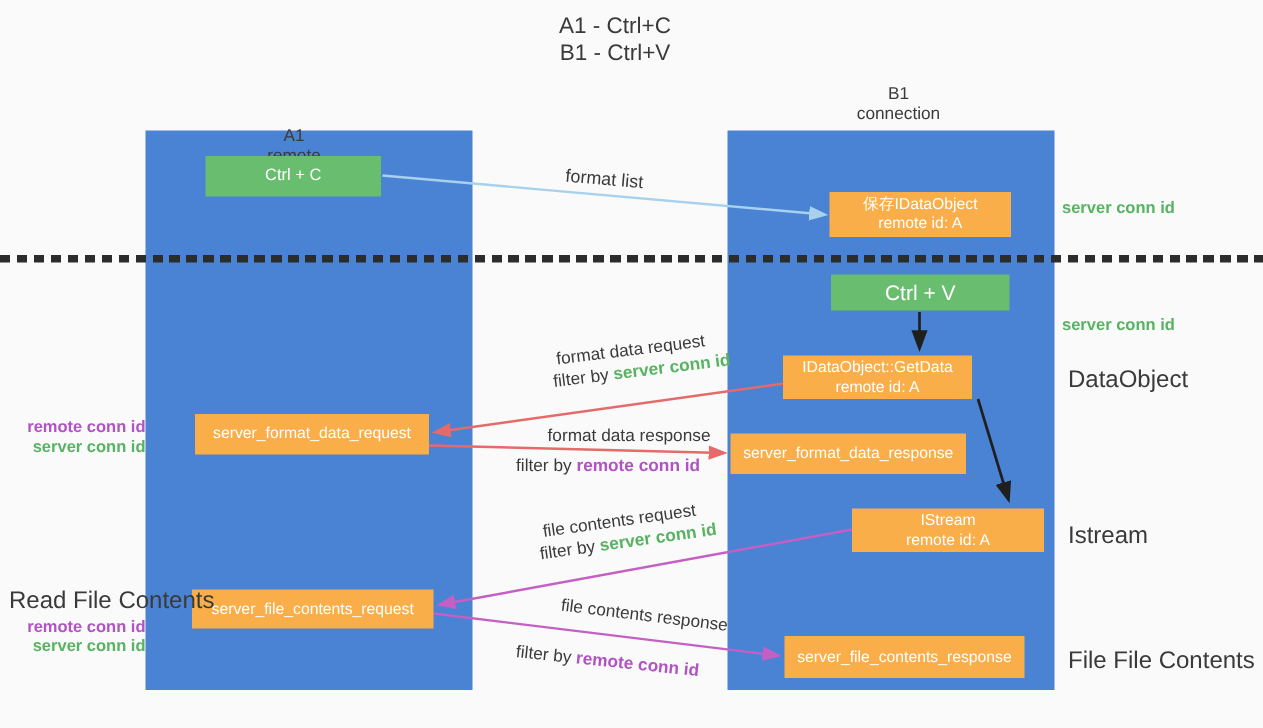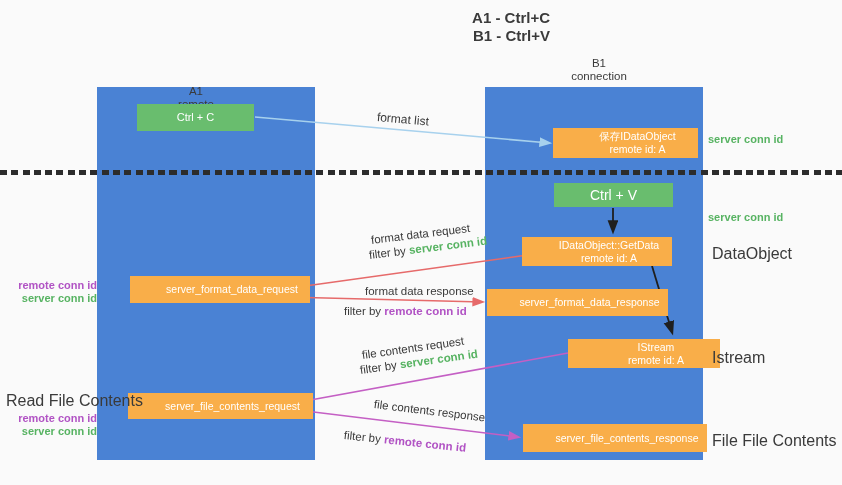--- a/index.html
+++ b/index.html
@@ -1,35 +1,35 @@
 <!DOCTYPE html>
 <html style="--bg: #fafafa; --column-blue: #4a82d4; --box-green: #69bd6e; --box-orange: #f9ae49; --green-text: #57b362; --purple-text: #b153c4; --arrow-red: #e66a6a; --arrow-magenta: #c45fc4; --arrow-lightblue: #a7d1ed; --arrow-black: #1f1f1f; --text-dark: #3a3a3a;"><head>
 <meta charset="utf-8">
 <style>
   html,body{margin:0;padding:0;background:#fafafa;}
   .canvas{position:relative;width:842px;height:485px;background:var(--bg);
           font-family:"Liberation Sans",sans-serif;overflow:hidden;}
-  .title{position:absolute;left:270px;top:9px;width:280px;text-align:right;
-         font-size:15px;line-height:18px;color:var(--text-dark);z-index:6;font-weight:bold;}
+  .title{position:absolute;left:270px;top:9px;width:280px;text-align:center;
+         font-size:15px;line-height:18px;color:var(--text-dark);z-index:6;}
   .col-header{position:absolute;top:57px;width:100px;text-align:center;
               font-size:11.5px;line-height:13px;color:var(--text-dark);z-index:2;}
   .lane{position:absolute;top:87px;width:218px;height:373px;background:var(--column-blue);z-index:1;}
   .divider{position:absolute;left:0;top:170px;width:842px;height:5px;z-index:2;
            background:repeating-linear-gradient(to right,#2c2c2c 0 7px,transparent 7px 11.3px);}
   .arrows{position:absolute;left:0;top:0;width:842px;height:485px;z-index:3;pointer-events:none;}
   .l-lb{stroke:var(--arrow-lightblue);stroke-width:1.6;}
   .l-bk{stroke:var(--arrow-black);stroke-width:1.8;}
   .l-rd{stroke:var(--arrow-red);stroke-width:1.6;}
   .l-mg{stroke:var(--arrow-magenta);stroke-width:1.6;}
   .m-lb{fill:var(--arrow-lightblue);} .m-bk{fill:var(--arrow-black);}
   .m-rd{fill:var(--arrow-red);} .m-mg{fill:var(--arrow-magenta);}
   .box{position:absolute;z-index:4;display:flex;flex-direction:column;align-items:center;
        justify-content:center;color:#fff;font-size:10.5px;line-height:13px;text-align:center;}
   .green{background:var(--box-green);}
-  .orange{background:var(--box-orange);padding-left:24px;}
+  .orange{background:var(--box-orange);}
   .alabel{position:absolute;z-index:5;font-size:11.5px;color:var(--text-dark);
           white-space:nowrap;transform-origin:left center;}
   .side{position:absolute;z-index:5;font-size:16px;color:var(--text-dark);white-space:nowrap;}
   .pair{position:absolute;left:0;width:97px;text-align:right;z-index:5;
         font-size:11px;font-weight:bold;line-height:13px;}
   .green-t{color:var(--green-text);font-weight:bold;}
   .purple-t{color:var(--purple-text);font-weight:bold;}
   .rot-p5{transform:rotate(5deg);} .rot-p6{transform:rotate(6deg);} .rot-p7{transform:rotate(7deg);}
   .rot-n7{transform:rotate(-7deg);} .rot-n8{transform:rotate(-8deg);}
 </style>

